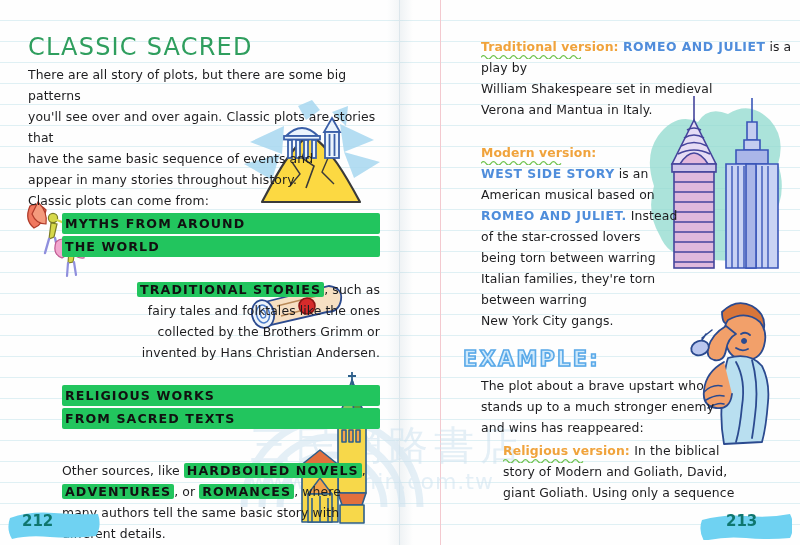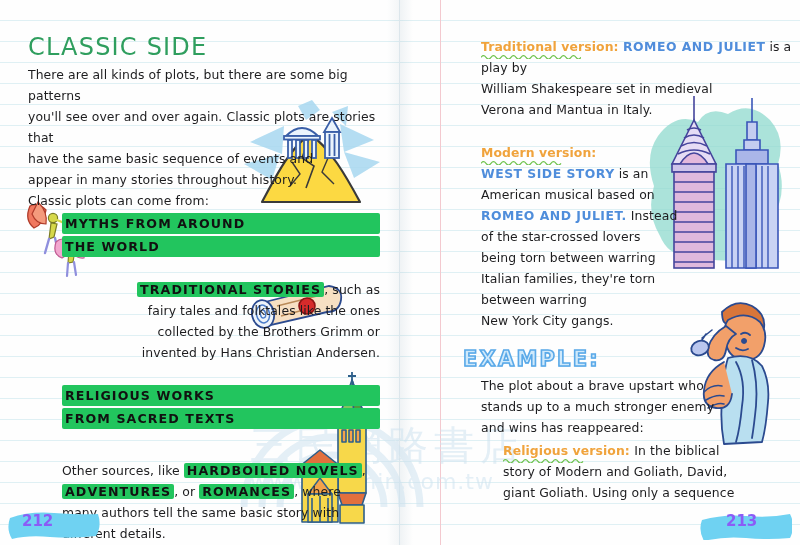--- a/index.html
+++ b/index.html
@@ -87,21 +87,21 @@
     white-space:nowrap;
   }
   .indent{margin-left:22px;}
   .indent2{margin-left:34px;}
 
   
   .pagenum-wrap{position:absolute;}
   .pagenum{
     position:relative;display:inline-block;
     font-family:"DejaVu Sans", sans-serif;
-    font-size:15px;font-weight:bold;color:#8b5cf6;
+    font-size:15px;font-weight:bold;color:#0f766e;
     padding:4px 14px;z-index:2;
   }
   .brush{position:absolute;left:0;top:0;z-index:1;}
 
   
   .ill{position:absolute;}
 </style>
 </head>
 <body>
 
@@ -208,24 +208,24 @@
       <rect x="12" y="126" width="24" height="28" fill="#f7d84a"></rect>
       <line x1="16" y1="130" x2="16" y2="154"></line>
       <line x1="24" y1="128" x2="24" y2="154"></line>
       <line x1="32" y1="130" x2="32" y2="154"></line>
     </g>
   </svg>
 </div>
 
 <div class="pagecol" style="left:28px;top:34px;width:352px;">
 
-  <div class="title-classic">CLASSIC SIDE</div>
+  <div class="title-classic">CLASSIC SACRED</div>
 
   <div class="hand" style="margin-top:4px;">
-    <div>There are all kinds of plots, but there are some big patterns</div>
+    <div>There are all story of plots, but there are some big patterns</div>
     <div>you'll see over and over again. Classic plots are stories that</div>
     <div>have the same basic sequence of events and</div>
     <div>appear in many stories throughout history.</div>
     <div>Classic plots can come from:</div>
   </div>
 
   <div class="hand indent2" style="margin-top:2px;">
     <span class="hl hl-line">MYTHS FROM AROUND</span>
     <span class="hl hl-line">THE WORLD</span>
   </div>

